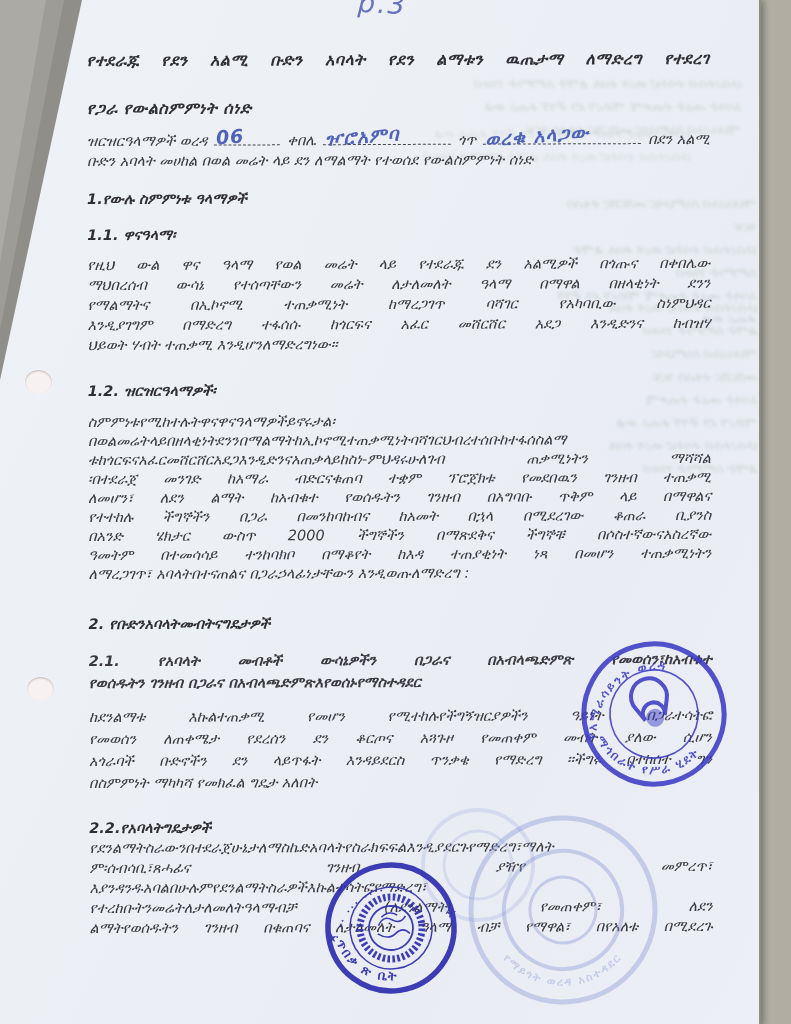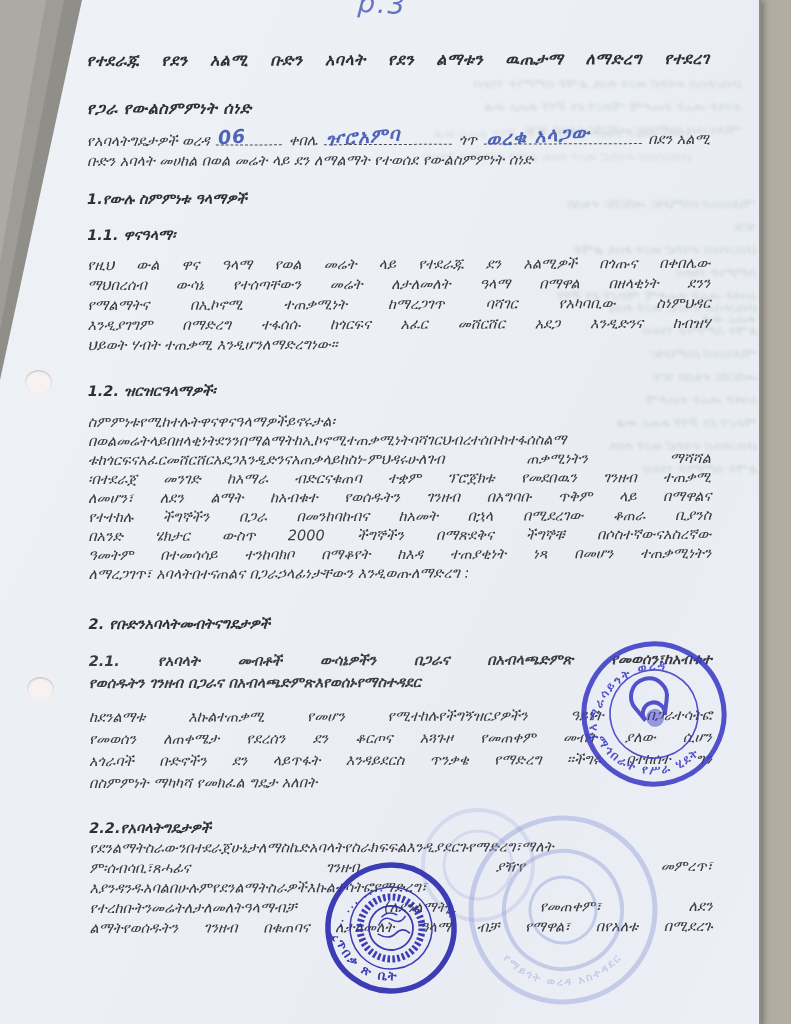--- a/index.html
+++ b/index.html
@@ -107,21 +107,21 @@
       <div>ህብረተሰብ ተሳትፎ ወረዳ ቀበሌ ልማት ስምምነት ገንዘብ</div>
     </div>
 
     <div class="pnum">p.3</div>
 
     <div class="content">
       <div class="tline pline">የተደራጁ የደን አልሚ ቡድን አባላት የደን ልማቱን ዉጤታማ ለማድረግ የተደረገ</div>
       <div class="tline title2">የጋራ የውልስምምነት ሰነድ</div>
 
       <div class="introline">
-        <span>የአባላትግዴታዎች ወረዳ</span>
+        <span>ዝርዝርዓላማዎች ወረዳ</span>
         <span class="blank b1">
             <span class="hw">06</span>
           </span>
         <span>ቀበሌ</span>
         <span class="blank b2">
             <span class="hw">ዦሮአምባ</span>
           </span>
         <span>ጎጥ</span>
         <span class="blank b3">
             <span class="hw">ወረቁ አላጋው</span>

